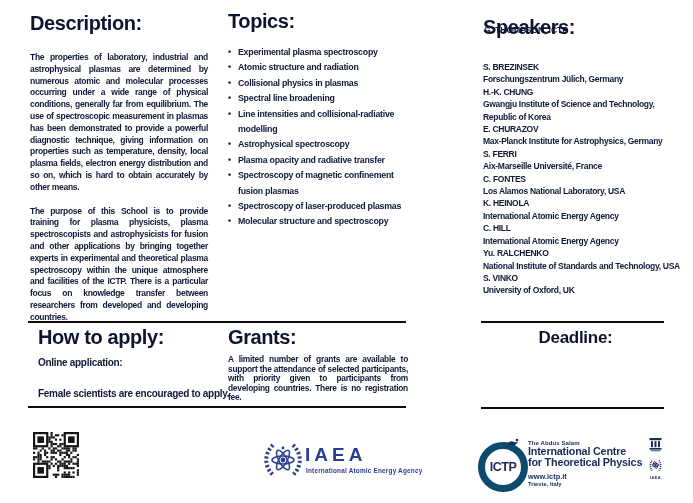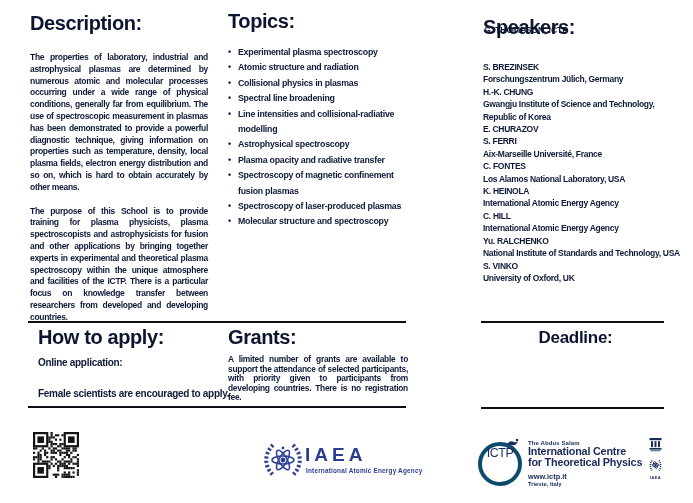--- a/index.html
+++ b/index.html
@@ -52,23 +52,23 @@
   .iaea .iaea-word{
     position:absolute;left:42px;top:3px;font-size:19px;font-weight:bold;
     color:#2b3f92;letter-spacing:4px;
   }
   .iaea .iaea-sub{
     position:absolute;left:43px;top:26px;font-size:6.4px;font-weight:bold;
     color:#2b3f92;letter-spacing:0.2px;white-space:nowrap;
   }
   .ictp{position:absolute;left:478px;top:438px;width:215px;height:60px;color:#1b2a57;}
   .ictp-circle{
-    position:absolute;left:0;top:4px;width:36px;height:36px;border:4px solid #0c4a6e;
-    border-radius:50%;display:flex;align-items:flex-start;justify-content:center;
-    font-size:12.5px;font-weight:normal;letter-spacing:-0.5px;
+    position:absolute;left:0;top:4px;width:36px;height:36px;border:7px solid #0c4a6e;
+    border-radius:50%;display:flex;align-items:center;justify-content:center;
+    font-size:12.5px;font-weight:bold;letter-spacing:-0.5px;
   }
   .ictp-lamp{position:absolute;left:27px;top:0px;}
   .ictp-txt{position:absolute;left:50px;top:2px;}
   .ictp-small{font-size:6px;font-weight:bold;letter-spacing:0.1px;}
   .ictp-big{font-size:10.8px;font-weight:bold;line-height:11.2px;letter-spacing:-0.2px;}
   .ictp-url{margin-top:4px;font-size:7.4px;font-weight:bold;}
   .ictp-loc{font-size:5.8px;font-weight:bold;}
   .mini{position:absolute;color:#1b2a57;text-align:center;}
   .mini-unesco{left:170px;top:0px;}
   .mini-iaea{left:171px;top:20px;}
@@ -105,20 +105,21 @@
 
   <section class="col col3">
     <h2 class="sec">Speakers:</h2>
     <div class="sp-list">
       <div class="sp-name">S. BREZINSEK</div>
       <div class="sp-aff">Forschungszentrum Jülich, Germany</div>
       <div class="sp-name">H.-K. CHUNG</div>
       <div class="sp-aff">Gwangju Institute of Science and Technology,
 Republic of Korea</div>
       <div class="sp-name">E. CHURAZOV</div>
+      <div class="sp-aff">Max-Planck Institute for Astrophysics, Germany</div>
       <div class="sp-name">S. FERRI</div>
       <div class="sp-aff">Aix-Marseille Université, France</div>
       <div class="sp-name">C. FONTES</div>
       <div class="sp-aff">Los Alamos National Laboratory, USA</div>
       <div class="sp-name">K. HEINOLA</div>
       <div class="sp-aff">International Atomic Energy Agency</div>
       <div class="sp-name">C. HILL</div>
       <div class="sp-aff">International Atomic Energy Agency</div>
       <div class="sp-name">Yu. RALCHENKO</div>
       <div class="sp-aff">National Institute of Standards and Technology, USA</div>

